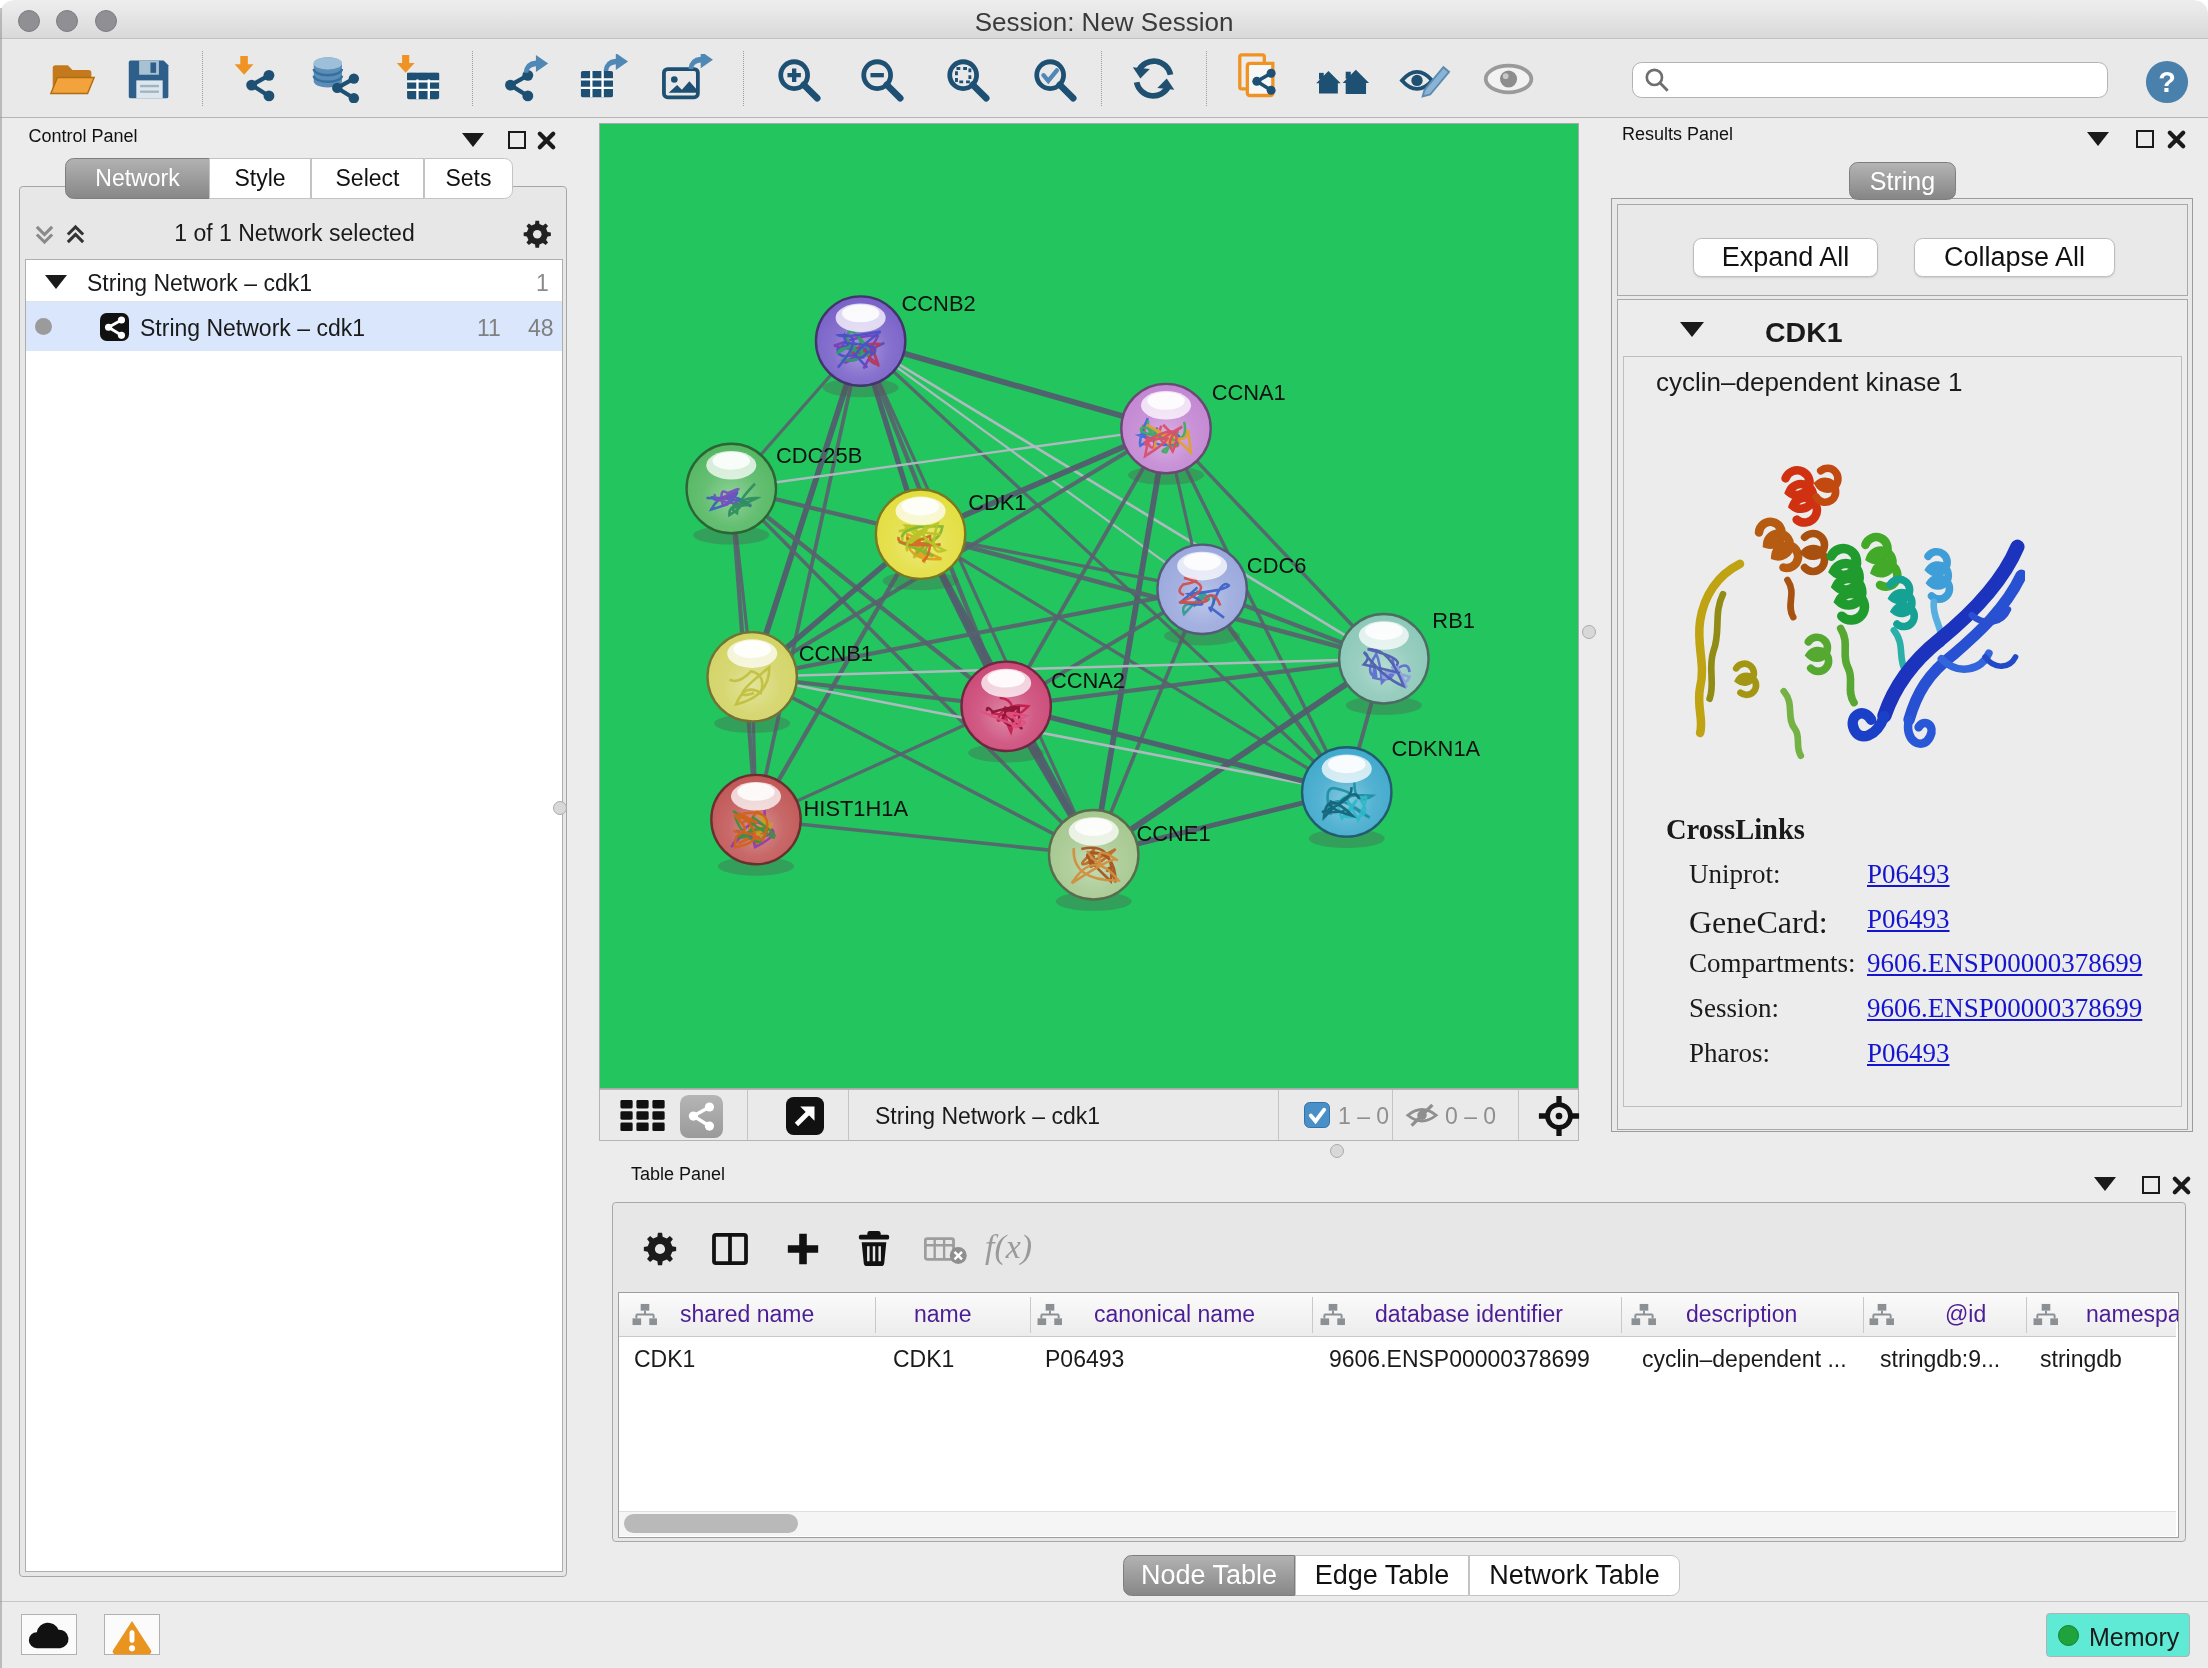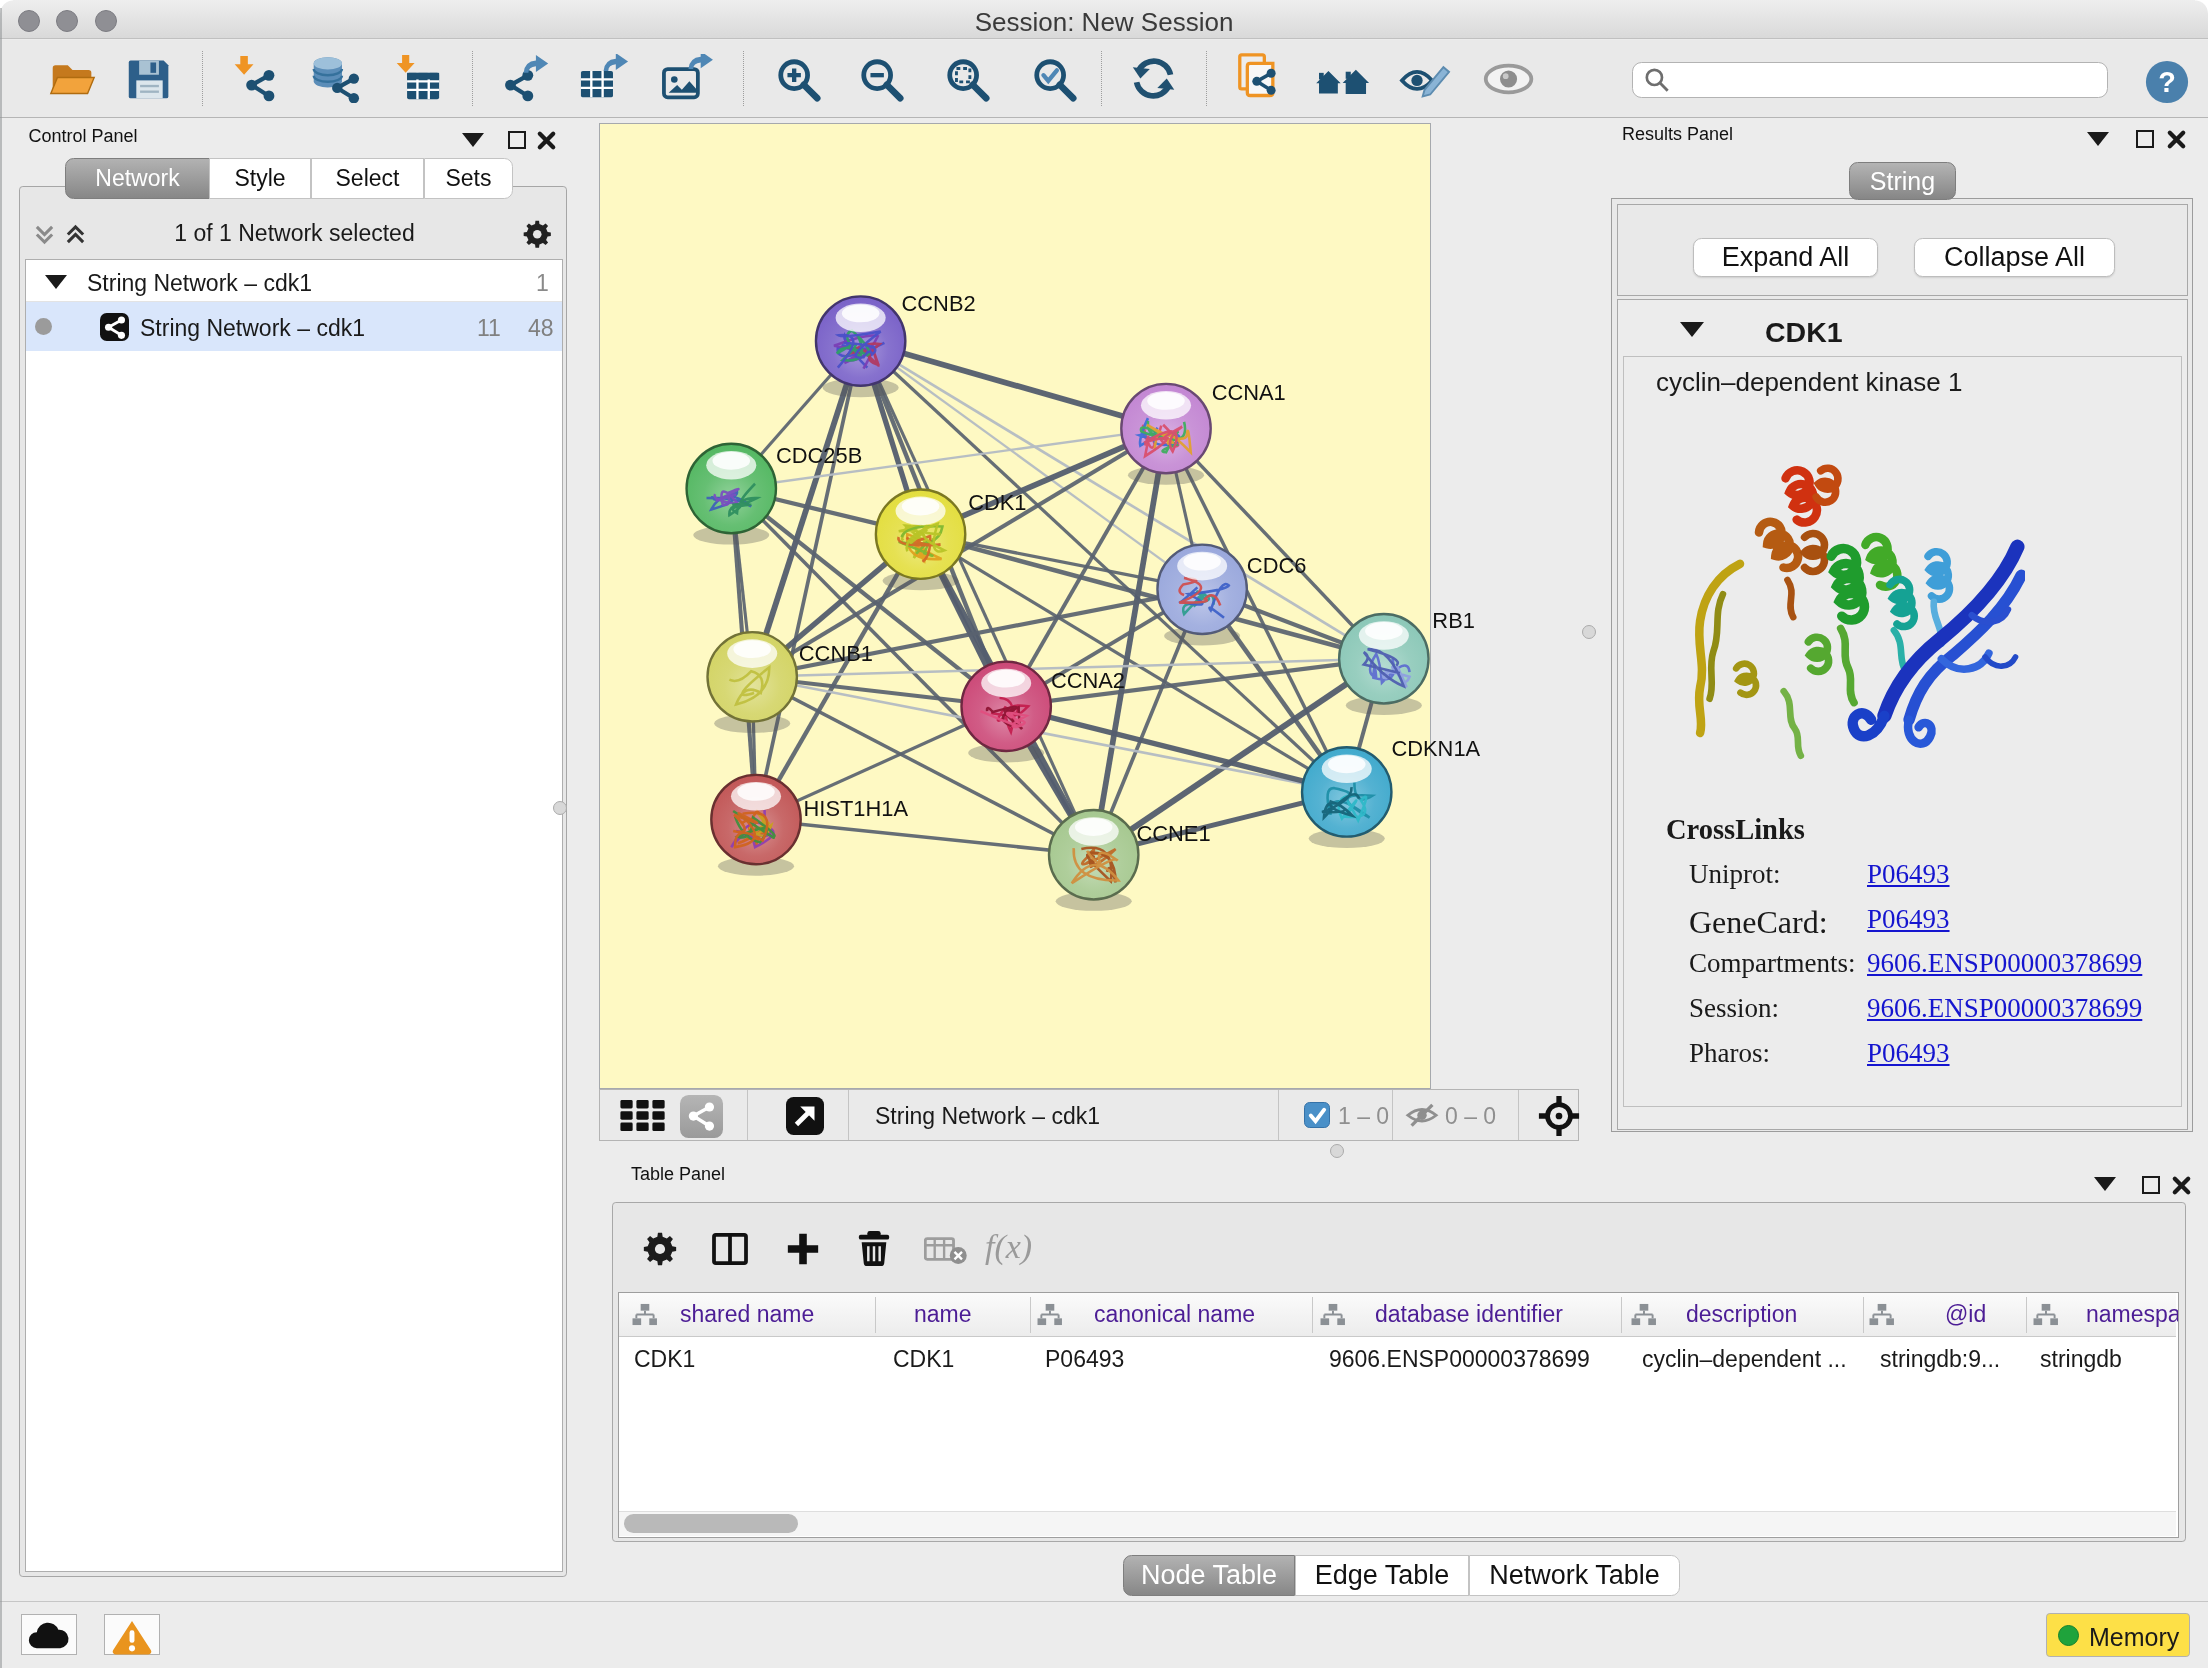--- a/index.html
+++ b/index.html
@@ -187,21 +187,21 @@
           <line x1="9" y1="15" x2="22.6" y2="23.5" stroke="#fff" stroke-width="3.0"></line>
           <circle cx="9" cy="15" r="3.74" fill="#fff"></circle>
           <circle cx="22.6" cy="7.3500000000000005" r="3.74" fill="#fff"></circle>
           <circle cx="22.6" cy="23.5" r="3.74" fill="#fff"></circle>
         </svg></div>
       <div class="abs" style="left:114px;top:13.3px;font-size:23px">String Network – cdk1</div>
       <div class="abs" style="left:451px;top:13.3px;font-size:23px;color:#808080">11</div>
       <div class="abs" style="left:502px;top:13.3px;font-size:23px;color:#808080">48</div>
     </div>
   </div>
-<div class="abs" style="left:599px;top:123px;width:832px;height:966px;background:#fef9c3;border:1.9px solid #a6a9ad"><svg width="976" height="963" viewBox="0 0 1026 1012" xmlns="http://www.w3.org/2000/svg" font-family="Liberation Sans, sans-serif">
+<div class="abs" style="left:599px;top:123px;width:980px;height:966px;background:#22c55e;border:1.9px solid #a6a9ad"><svg width="976" height="963" viewBox="0 0 1026 1012" xmlns="http://www.w3.org/2000/svg" font-family="Liberation Sans, sans-serif">
       <defs>
         <radialGradient id="g0" cx="0.5" cy="0.60" r="0.74">
           <stop offset="0" stop-color="#aa9bdc"></stop>
           <stop offset="0.42" stop-color="#8772ce"></stop>
           <stop offset="0.78" stop-color="#7a62c8"></stop>
           <stop offset="1" stop-color="#514184"></stop>
         </radialGradient>
         <radialGradient id="g1" cx="0.5" cy="0.60" r="0.74">
           <stop offset="0" stop-color="#d9b2e3"></stop>
           <stop offset="0.42" stop-color="#c993d7"></stop>
@@ -625,19 +625,19 @@
 <div class="abs tab" style="left:1469px;top:1555px;width:211px;border-radius:0 8.6px 8.6px 0;line-height:39px;font-size:27px">Network Table</div>
 <div class="abs" style="left:0;top:1601px;width:2208px;border-top:1.9px solid #c6c6c6"></div>
 <div class="abs" style="left:21px;top:1614px;width:56px;height:41px;background:#fbfbfb;border:1.9px solid #b1b1b1;text-align:center;padding-top:4.8px"><svg width="42" height="30" viewBox="0 0 44 32" xmlns="http://www.w3.org/2000/svg">
       <path d="M9 30 a8.5 8.5 0 0 1 0 -17 a12 12 0 0 1 23 -2.5 a8.5 8.5 0 0 1 2 19.5 z" fill="#111"></path>
     </svg></div>
 <div class="abs" style="left:104px;top:1614px;width:56px;height:41px;background:#fbfbfb;border:1.9px solid #b1b1b1;text-align:center;padding-top:3.8px"><svg width="42" height="36" viewBox="0 0 44 38" xmlns="http://www.w3.org/2000/svg">
       <path d="M22 2 L42 33 a3 3 0 0 1 -2.6 4.5 H4.6 A3 3 0 0 1 2 33 z" fill="#e9941e"></path>
       <rect x="19.4" y="12" width="5.2" height="13" rx="2.4" fill="#fff"></rect>
       <circle cx="22" cy="31" r="3.2" fill="#fff"></circle>
     </svg></div>
-<div class="abs" style="left:2046px;top:1613px;width:144px;height:44px;background:#fde047;border:1.9px solid #b1b1b1;border-radius:3.8px">
+<div class="abs" style="left:2046px;top:1613px;width:144px;height:44px;background:#5eead4;border:1.9px solid #b1b1b1;border-radius:3.8px">
     <div class="abs" style="left:11.4px;top:10.5px;width:21px;height:21px;border-radius:50%;background:#1fa33c;border:1px solid #12812c"></div>
     <div class="abs" style="left:42px;top:8.6px;font-size:25px">Memory</div>
   </div>
 <div class="abs" style="left:0;top:0;width:13.3px;height:13.3px;background:radial-gradient(circle at 13.3px 13.3px, transparent 12.4px, #fff 13.3px)"></div>
 <div class="abs" style="left:2195px;top:0;width:13.3px;height:13.3px;background:radial-gradient(circle at 0 13.3px, transparent 12.4px, #fff 13.3px)"></div>
 <div class="abs" style="left:0;top:7.6px;width:1.9px;height:1661px;background:#8f9396;opacity:0.55"></div>
 
 </body></html>

